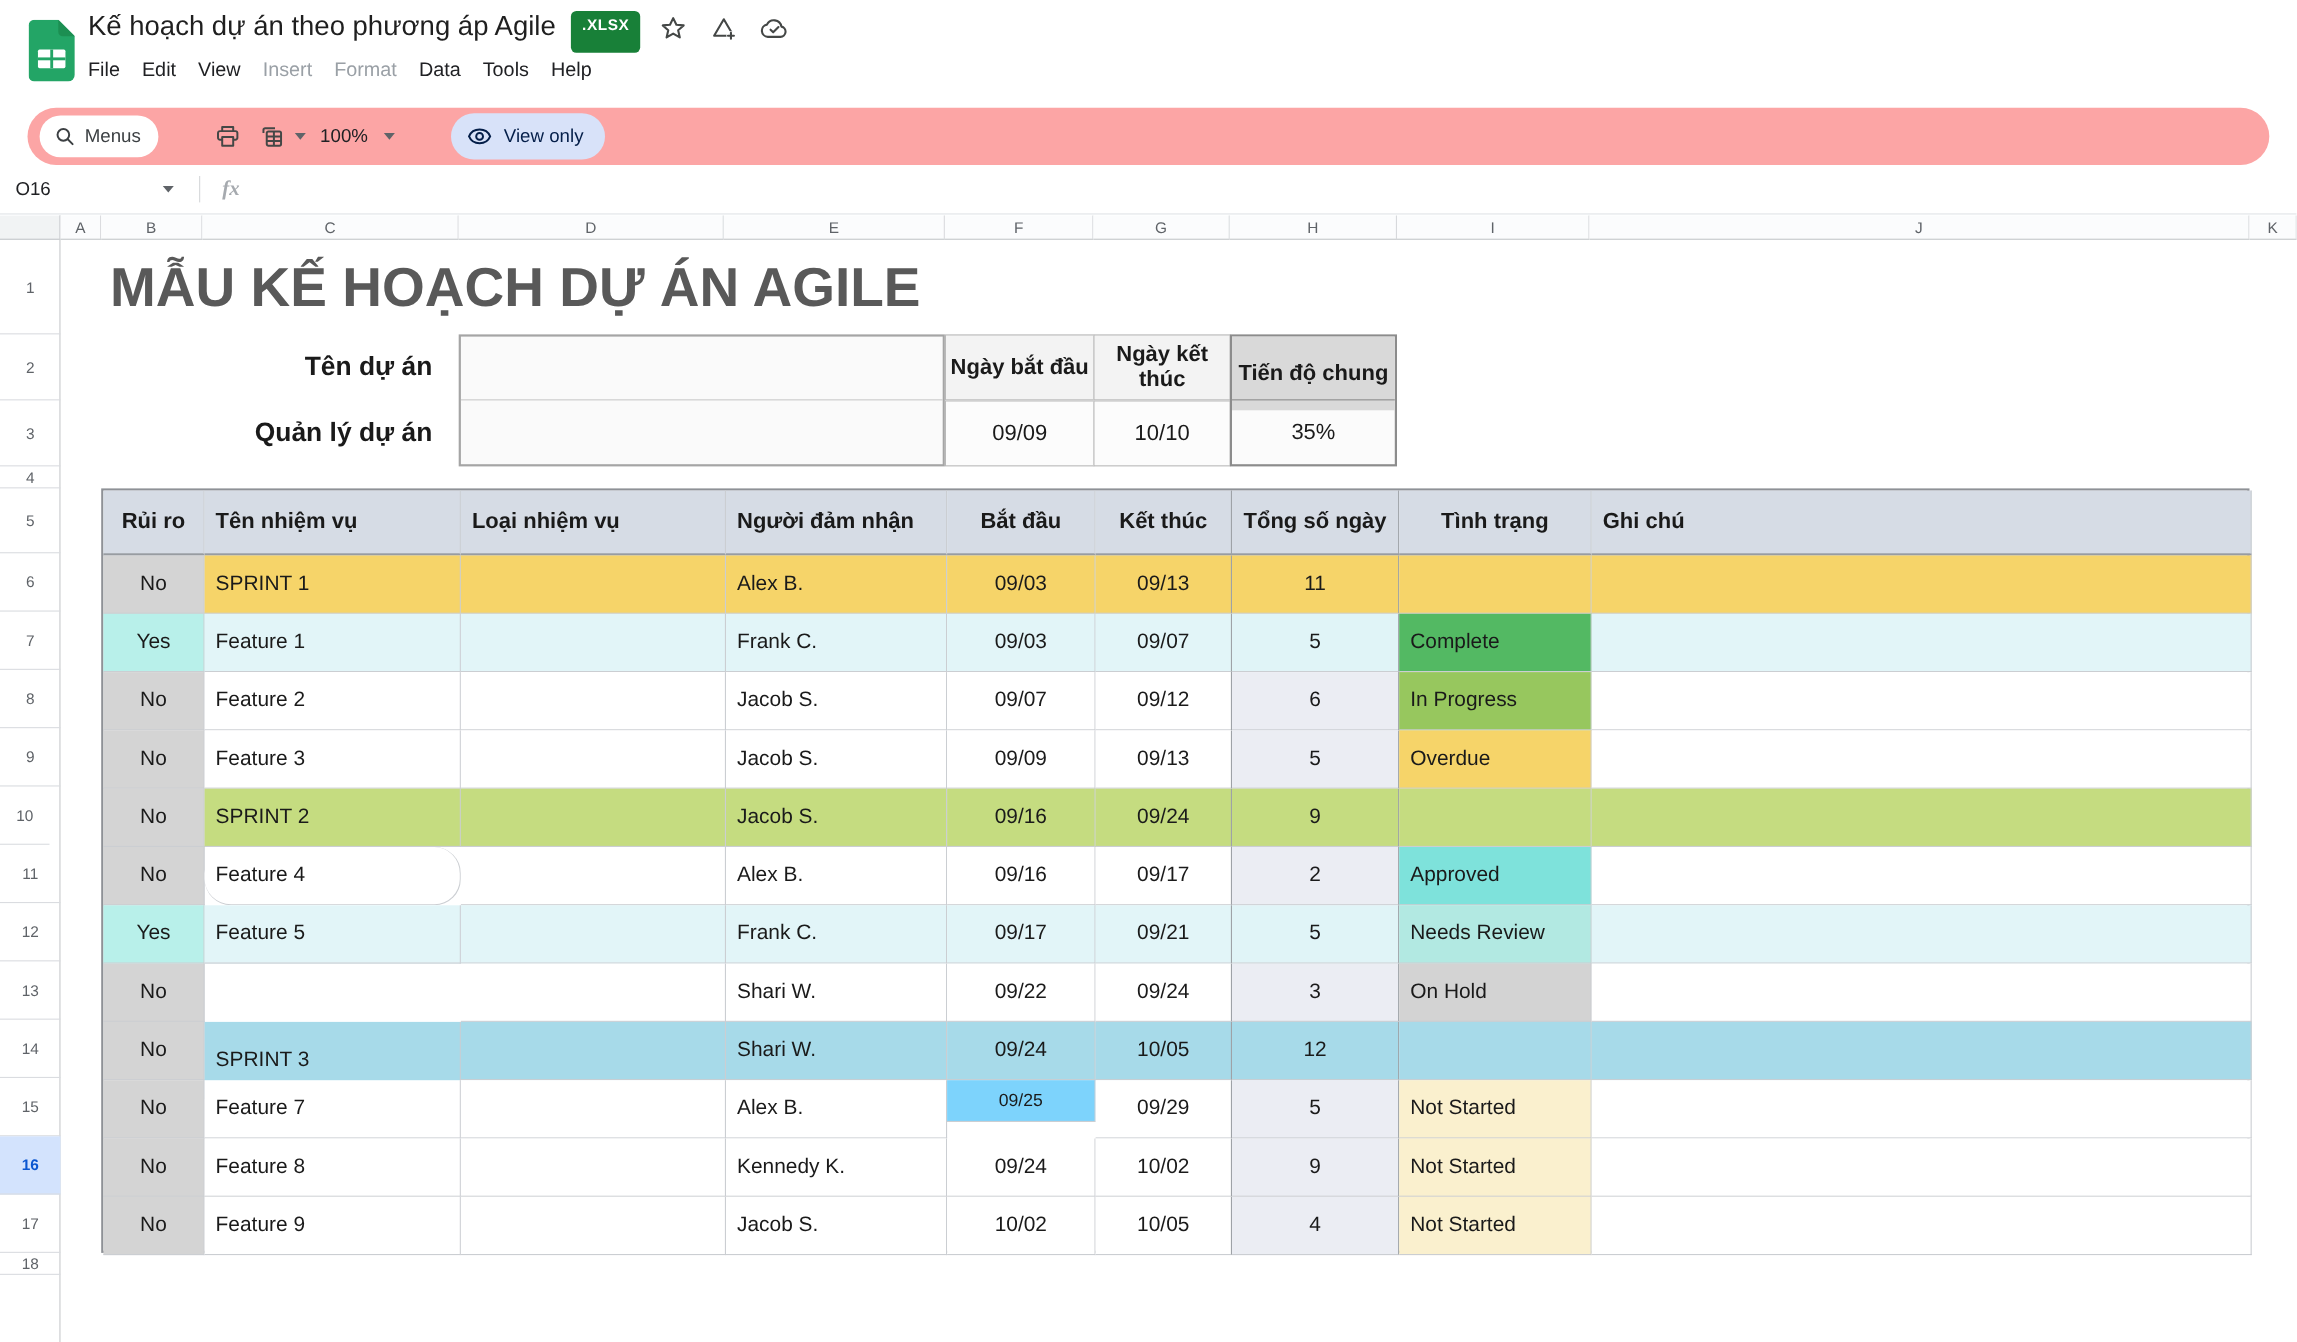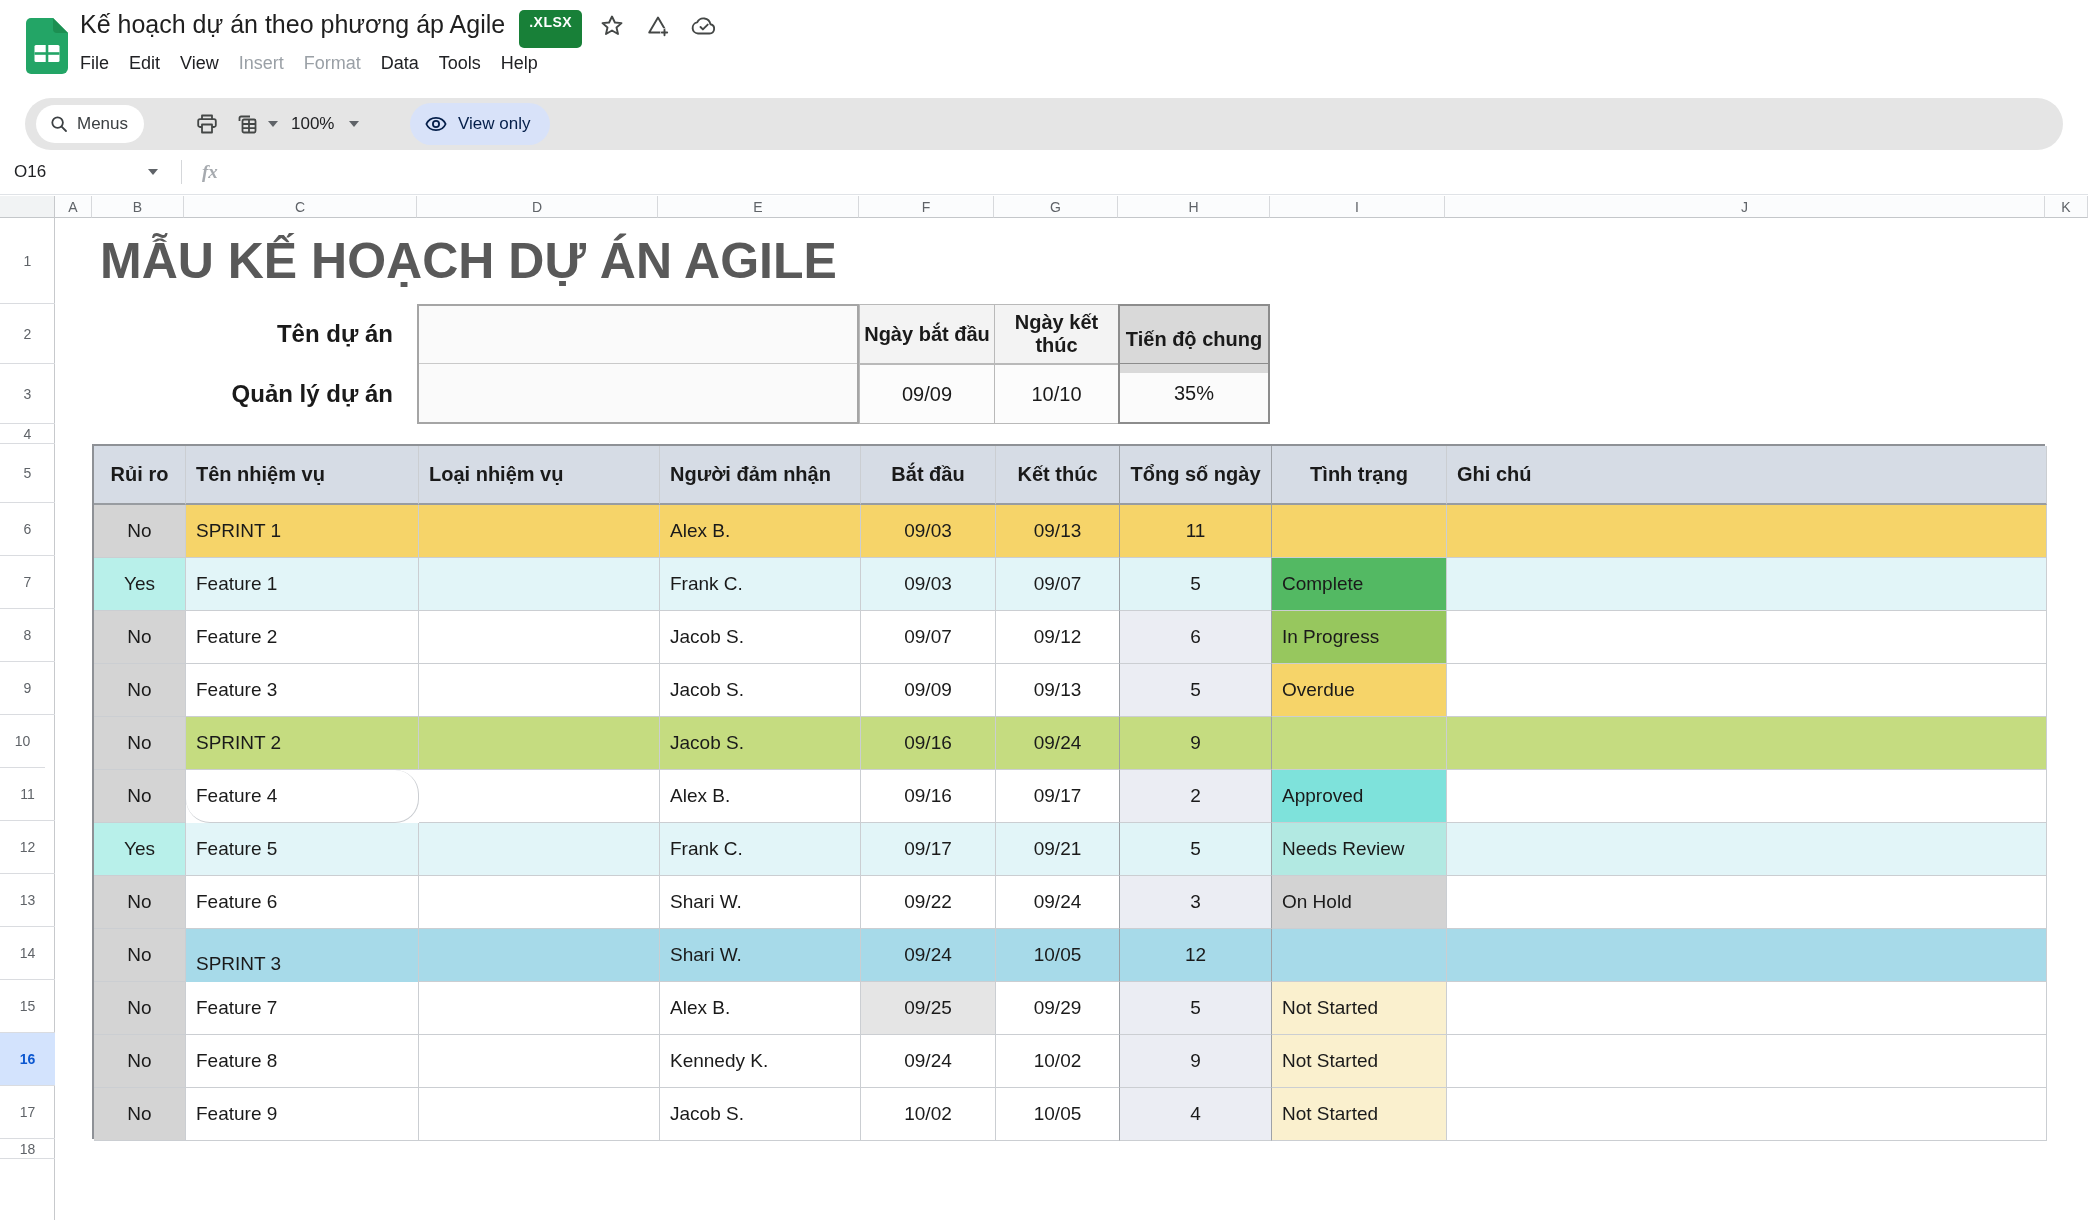--- a/index.html
+++ b/index.html
@@ -11,21 +11,21 @@
   .logo{position:absolute;left:26px;top:18px;}
   .trow{position:absolute;left:80px;top:10px;height:38px;display:flex;gap:14px;}
   .doc-title{font-size:25px;color:#1F1F1F;white-space:nowrap;}
   .badge{background:#188038;color:#fff;font-weight:bold;font-size:14px;padding:4px 10px;border-radius:5px;letter-spacing:.5px;}
   .tb-icon{width:32px;height:32px;display:flex;align-items:center;justify-content:center;}
   .menu-row{position:absolute;left:70px;top:48px;display:flex;}
   .menu-item{font-size:18px;color:#202124;padding:5px 10px;}
   .menu-item.disabled{color:#9AA0A6;}
 
   
-  .toolbar{position:absolute;left:25px;top:98px;width:2038px;height:52px;background:#e5e5e5;border-radius:26px;}
+  .toolbar{position:absolute;left:25px;top:98px;width:2038px;height:52px;background:#fca5a5;border-radius:26px;}
   .menus-pill{position:absolute;left:11px;top:7px;width:108px;height:38px;background:#fff;border-radius:19px;
               display:flex;align-items:center;padding-left:13px;gap:8px;font-size:17px;color:#3C4043;box-sizing:border-box;}
   .icon-btn{position:absolute;display:flex;align-items:center;justify-content:center;width:36px;height:36px;top:8px;}
   #print-btn{left:164px;}
   #grid-btn{left:204px;}
   .caret{width:0;height:0;border-left:5px solid transparent;border-right:5px solid transparent;border-top:6px solid #5F6368;}
   #grid-caret{position:absolute;left:243px;top:23px;}
   #zoom-ctl{position:absolute;left:266px;top:8px;height:36px;display:flex;align-items:center;font-size:17px;color:#202124;gap:15px;}
   .view-chip{position:absolute;left:385px;top:5px;height:42px;border-radius:21px;background:#D8E2F9;
              display:flex;align-items:center;gap:10px;padding:0 20px 0 14px;color:#041E49;font-size:17px;}
@@ -268,42 +268,41 @@
         <div class="cell tbl center" style="left: 0px; top: 377px; width: 92px; height: 53px; background: rgb(184, 240, 234); font-size: 19px;">Yes</div>
         <div class="cell tbl left" style="left: 92px; top: 377px; width: 233px; height: 53px; background: rgb(226, 245, 248); font-size: 19px;">Feature 5</div>
         <div class="cell tbl left" style="left: 325px; top: 377px; width: 241px; height: 53px; background: rgb(226, 245, 248); font-size: 19px;"></div>
         <div class="cell tbl left" style="left: 566px; top: 377px; width: 201px; height: 53px; background: rgb(226, 245, 248); font-size: 19px;">Frank C.</div>
         <div class="cell tbl center" style="left: 767px; top: 377px; width: 135px; height: 53px; background: rgb(226, 245, 248); font-size: 19px;">09/17</div>
         <div class="cell tbl center dark-r" style="left: 902px; top: 377px; width: 124px; height: 53px; background: rgb(226, 245, 248); font-size: 19px;">09/21</div>
         <div class="cell tbl center dark-r" style="left: 1026px; top: 377px; width: 152px; height: 53px; background: rgb(224, 244, 247); font-size: 19px;">5</div>
         <div class="cell tbl left" style="left: 1178px; top: 377px; width: 175px; height: 53px; background: rgb(178, 233, 226); font-size: 19px;">Needs Review</div>
         <div class="cell tbl left" style="left: 1353px; top: 377px; width: 600px; height: 53px; background: rgb(226, 245, 248); font-size: 19px;"></div>
         <div class="cell tbl center" style="left: 0px; top: 430px; width: 92px; height: 53px; background: rgb(212, 212, 212); font-size: 19px;">No</div>
-        <div class="cell tbl left" style="left: 92px; top: 430px; width: 233px; height: 53px; background: rgb(255, 255, 255); font-size: 19px;">Feature 6</div>
         <div class="cell tbl left" style="left: 325px; top: 430px; width: 241px; height: 53px; background: rgb(255, 255, 255); font-size: 19px;"></div>
         <div class="cell tbl left" style="left: 566px; top: 430px; width: 201px; height: 53px; background: rgb(255, 255, 255); font-size: 19px;">Shari W.</div>
         <div class="cell tbl center" style="left: 767px; top: 430px; width: 135px; height: 53px; background: rgb(255, 255, 255); font-size: 19px;">09/22</div>
         <div class="cell tbl center dark-r" style="left: 902px; top: 430px; width: 124px; height: 53px; background: rgb(255, 255, 255); font-size: 19px;">09/24</div>
         <div class="cell tbl center dark-r" style="left: 1026px; top: 430px; width: 152px; height: 53px; background: rgb(235, 237, 243); font-size: 19px;">3</div>
         <div class="cell tbl left" style="left: 1178px; top: 430px; width: 175px; height: 53px; background: rgb(211, 211, 211); font-size: 19px;">On Hold</div>
         <div class="cell tbl left" style="left: 1353px; top: 430px; width: 600px; height: 53px; background: rgb(255, 255, 255); font-size: 19px;"></div>
         <div class="cell tbl center" style="left: 0px; top: 483px; width: 92px; height: 53px; background: rgb(212, 212, 212); font-size: 19px;">No</div>
         <div class="cell tbl left" style="left: 92px; top: 483px; width: 233px; height: 70px; background: rgb(167, 218, 233); font-size: 19px;">SPRINT 3</div>
         <div class="cell tbl left" style="left: 325px; top: 483px; width: 241px; height: 53px; background: rgb(167, 218, 233); font-size: 19px;"></div>
         <div class="cell tbl left" style="left: 566px; top: 483px; width: 201px; height: 53px; background: rgb(167, 218, 233); font-size: 19px;">Shari W.</div>
         <div class="cell tbl center" style="left: 767px; top: 483px; width: 135px; height: 53px; background: rgb(167, 218, 233); font-size: 19px;">09/24</div>
         <div class="cell tbl center dark-r" style="left: 902px; top: 483px; width: 124px; height: 53px; background: rgb(167, 218, 233); font-size: 19px;">10/05</div>
         <div class="cell tbl center dark-r" style="left: 1026px; top: 483px; width: 152px; height: 53px; background: rgb(167, 218, 233); font-size: 19px;">12</div>
         <div class="cell tbl left" style="left: 1178px; top: 483px; width: 175px; height: 53px; background: rgb(167, 218, 233); font-size: 19px;"></div>
         <div class="cell tbl left" style="left: 1353px; top: 483px; width: 600px; height: 53px; background: rgb(167, 218, 233); font-size: 19px;"></div>
         <div class="cell tbl center" style="left: 0px; top: 536px; width: 92px; height: 53px; background: rgb(212, 212, 212); font-size: 19px;">No</div>
         <div class="cell tbl left" style="left: 92px; top: 536px; width: 233px; height: 53px; background: rgb(255, 255, 255); font-size: 19px;">Feature 7</div>
         <div class="cell tbl left" style="left: 325px; top: 536px; width: 241px; height: 53px; background: rgb(255, 255, 255); font-size: 19px;"></div>
         <div class="cell tbl left" style="left: 566px; top: 536px; width: 201px; height: 53px; background: rgb(255, 255, 255); font-size: 19px;">Alex B.</div>
-        <div class="cell tbl center" style="left: 767px; top: 536px; width: 135px; height: 53px; background: #e5e5e5; font-size: 19px;">09/25</div>
+        <div class="cell tbl center" style="left: 767px; top: 536px; width: 135px; height: 38px; background: #7dd3fc; font-size: 16px;">09/25</div>
         <div class="cell tbl center dark-r" style="left: 902px; top: 536px; width: 124px; height: 53px; background: rgb(255, 255, 255); font-size: 19px;">09/29</div>
         <div class="cell tbl center dark-r" style="left: 1026px; top: 536px; width: 152px; height: 53px; background: rgb(235, 237, 243); font-size: 19px;">5</div>
         <div class="cell tbl left" style="left: 1178px; top: 536px; width: 175px; height: 53px; background: rgb(250, 240, 206); font-size: 19px;">Not Started</div>
         <div class="cell tbl left" style="left: 1353px; top: 536px; width: 600px; height: 53px; background: rgb(255, 255, 255); font-size: 19px;"></div>
         <div class="cell tbl center" style="left: 0px; top: 589px; width: 92px; height: 53px; background: rgb(212, 212, 212); font-size: 19px;">No</div>
         <div class="cell tbl left" style="left: 92px; top: 589px; width: 233px; height: 53px; background: rgb(255, 255, 255); font-size: 19px;">Feature 8</div>
         <div class="cell tbl left" style="left: 325px; top: 589px; width: 241px; height: 53px; background: rgb(255, 255, 255); font-size: 19px;"></div>
         <div class="cell tbl left" style="left: 566px; top: 589px; width: 201px; height: 53px; background: rgb(255, 255, 255); font-size: 19px;">Kennedy K.</div>
         <div class="cell tbl center" style="left: 767px; top: 589px; width: 135px; height: 53px; background: rgb(255, 255, 255); font-size: 19px;">09/24</div>
         <div class="cell tbl center dark-r" style="left: 902px; top: 589px; width: 124px; height: 53px; background: rgb(255, 255, 255); font-size: 19px;">10/02</div>

